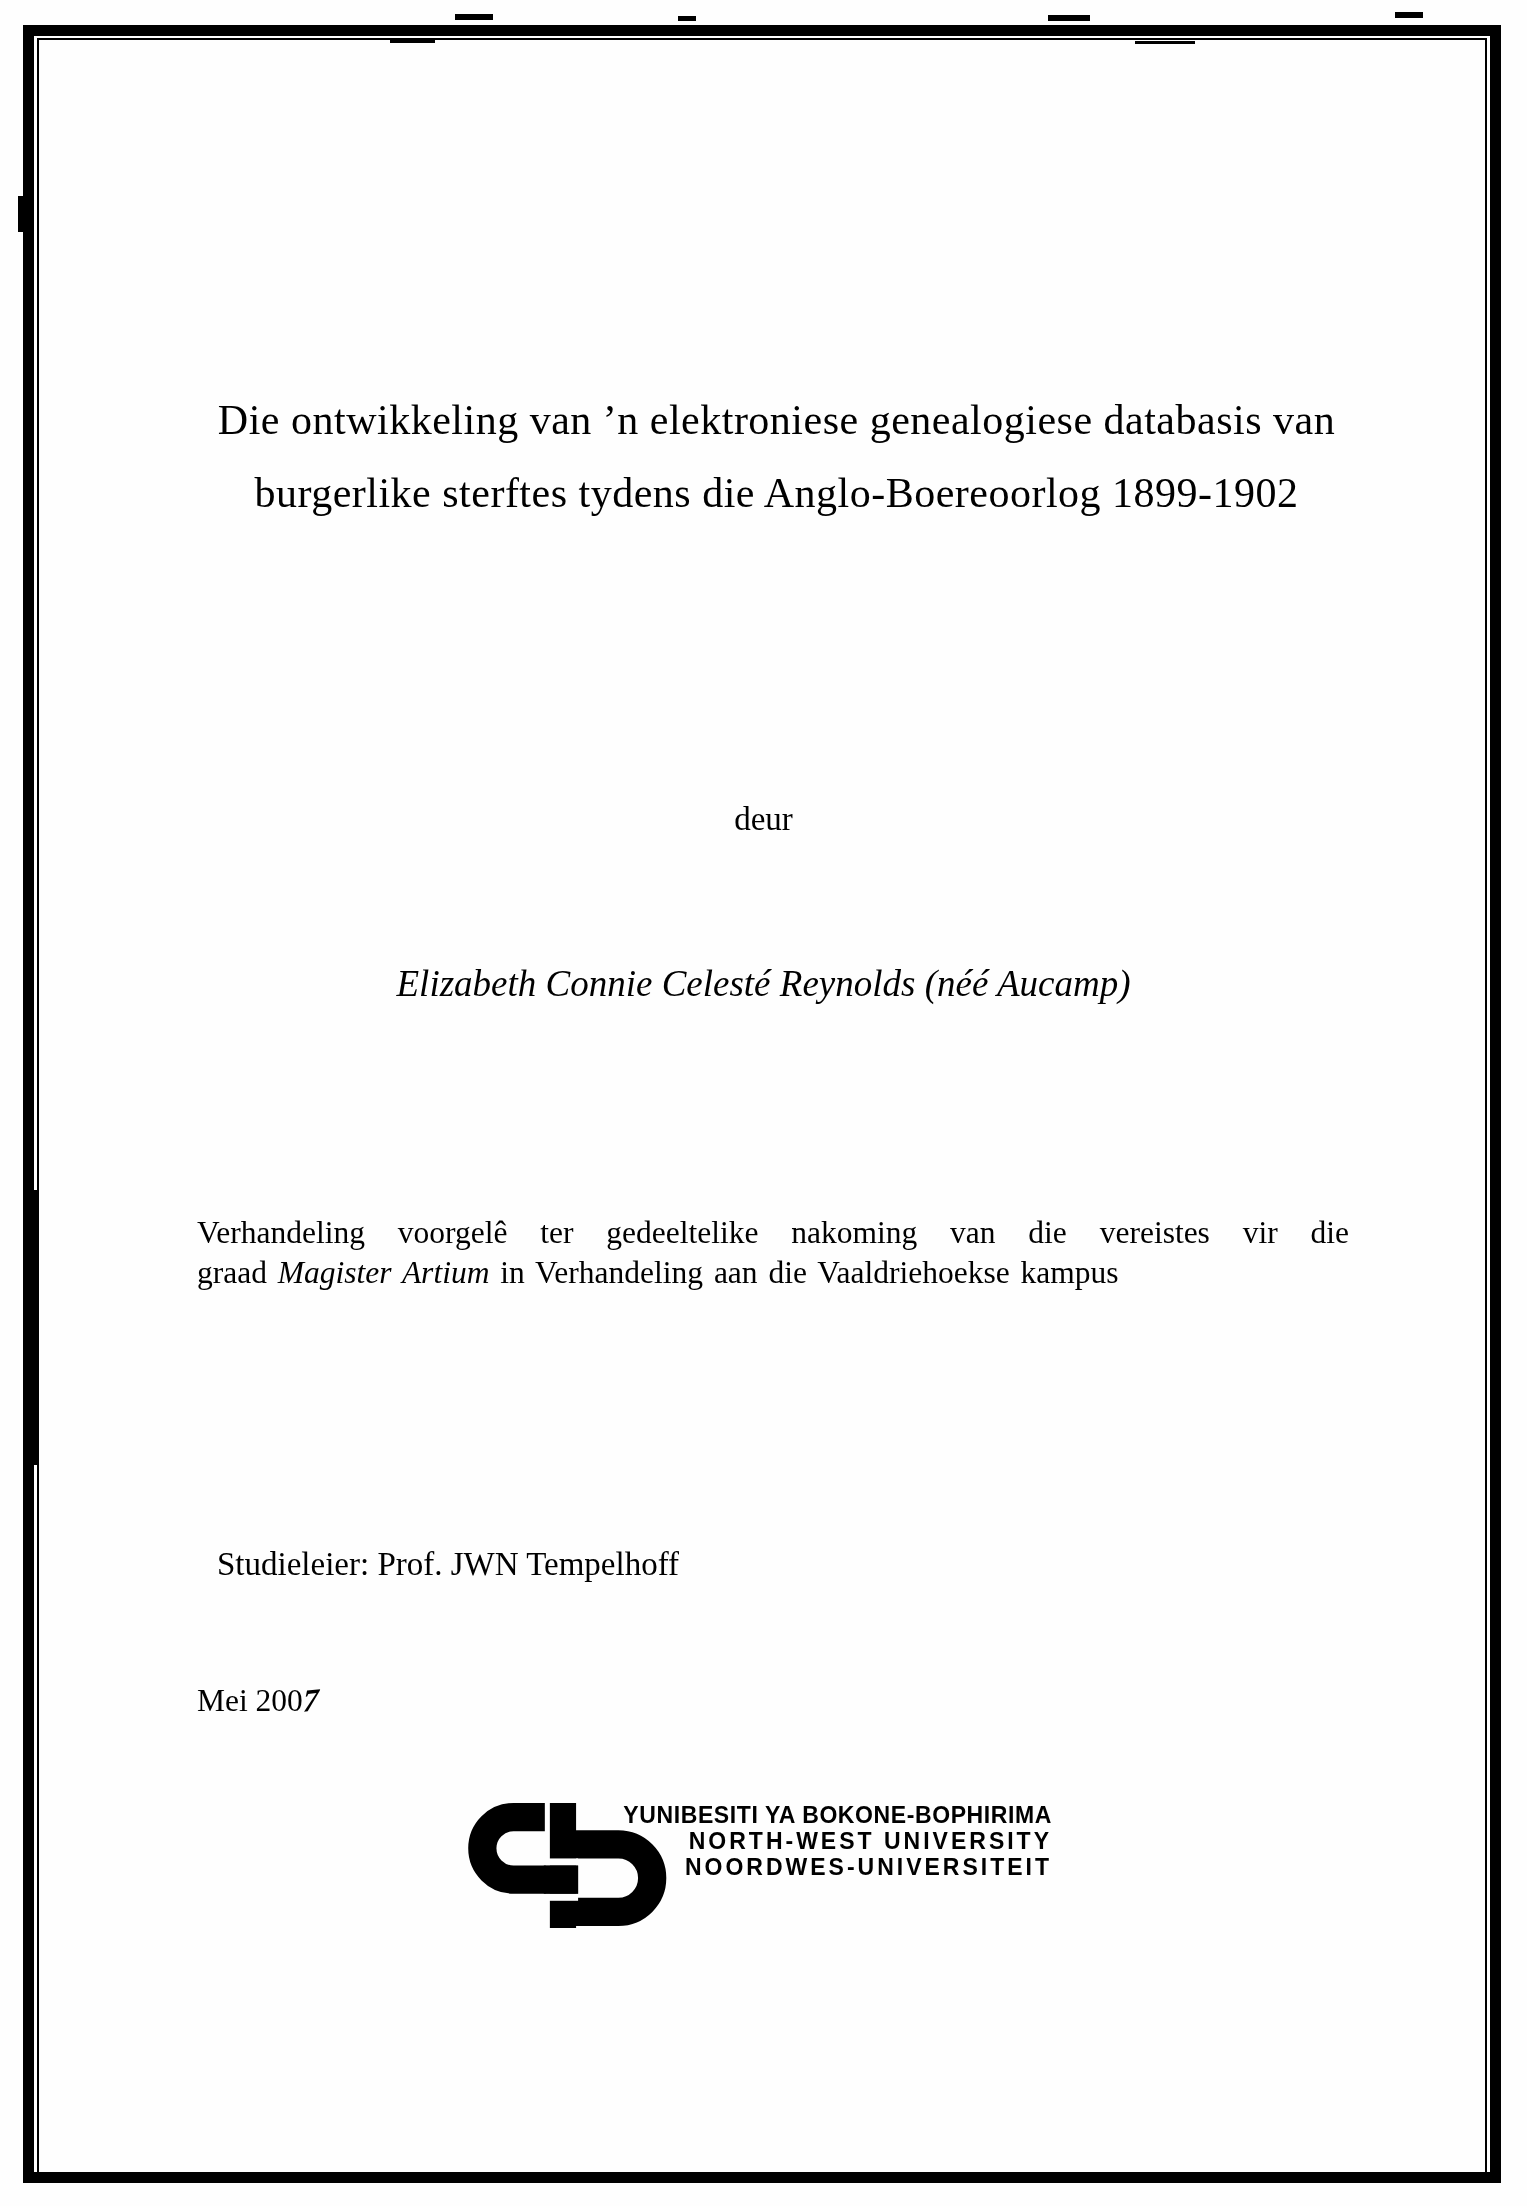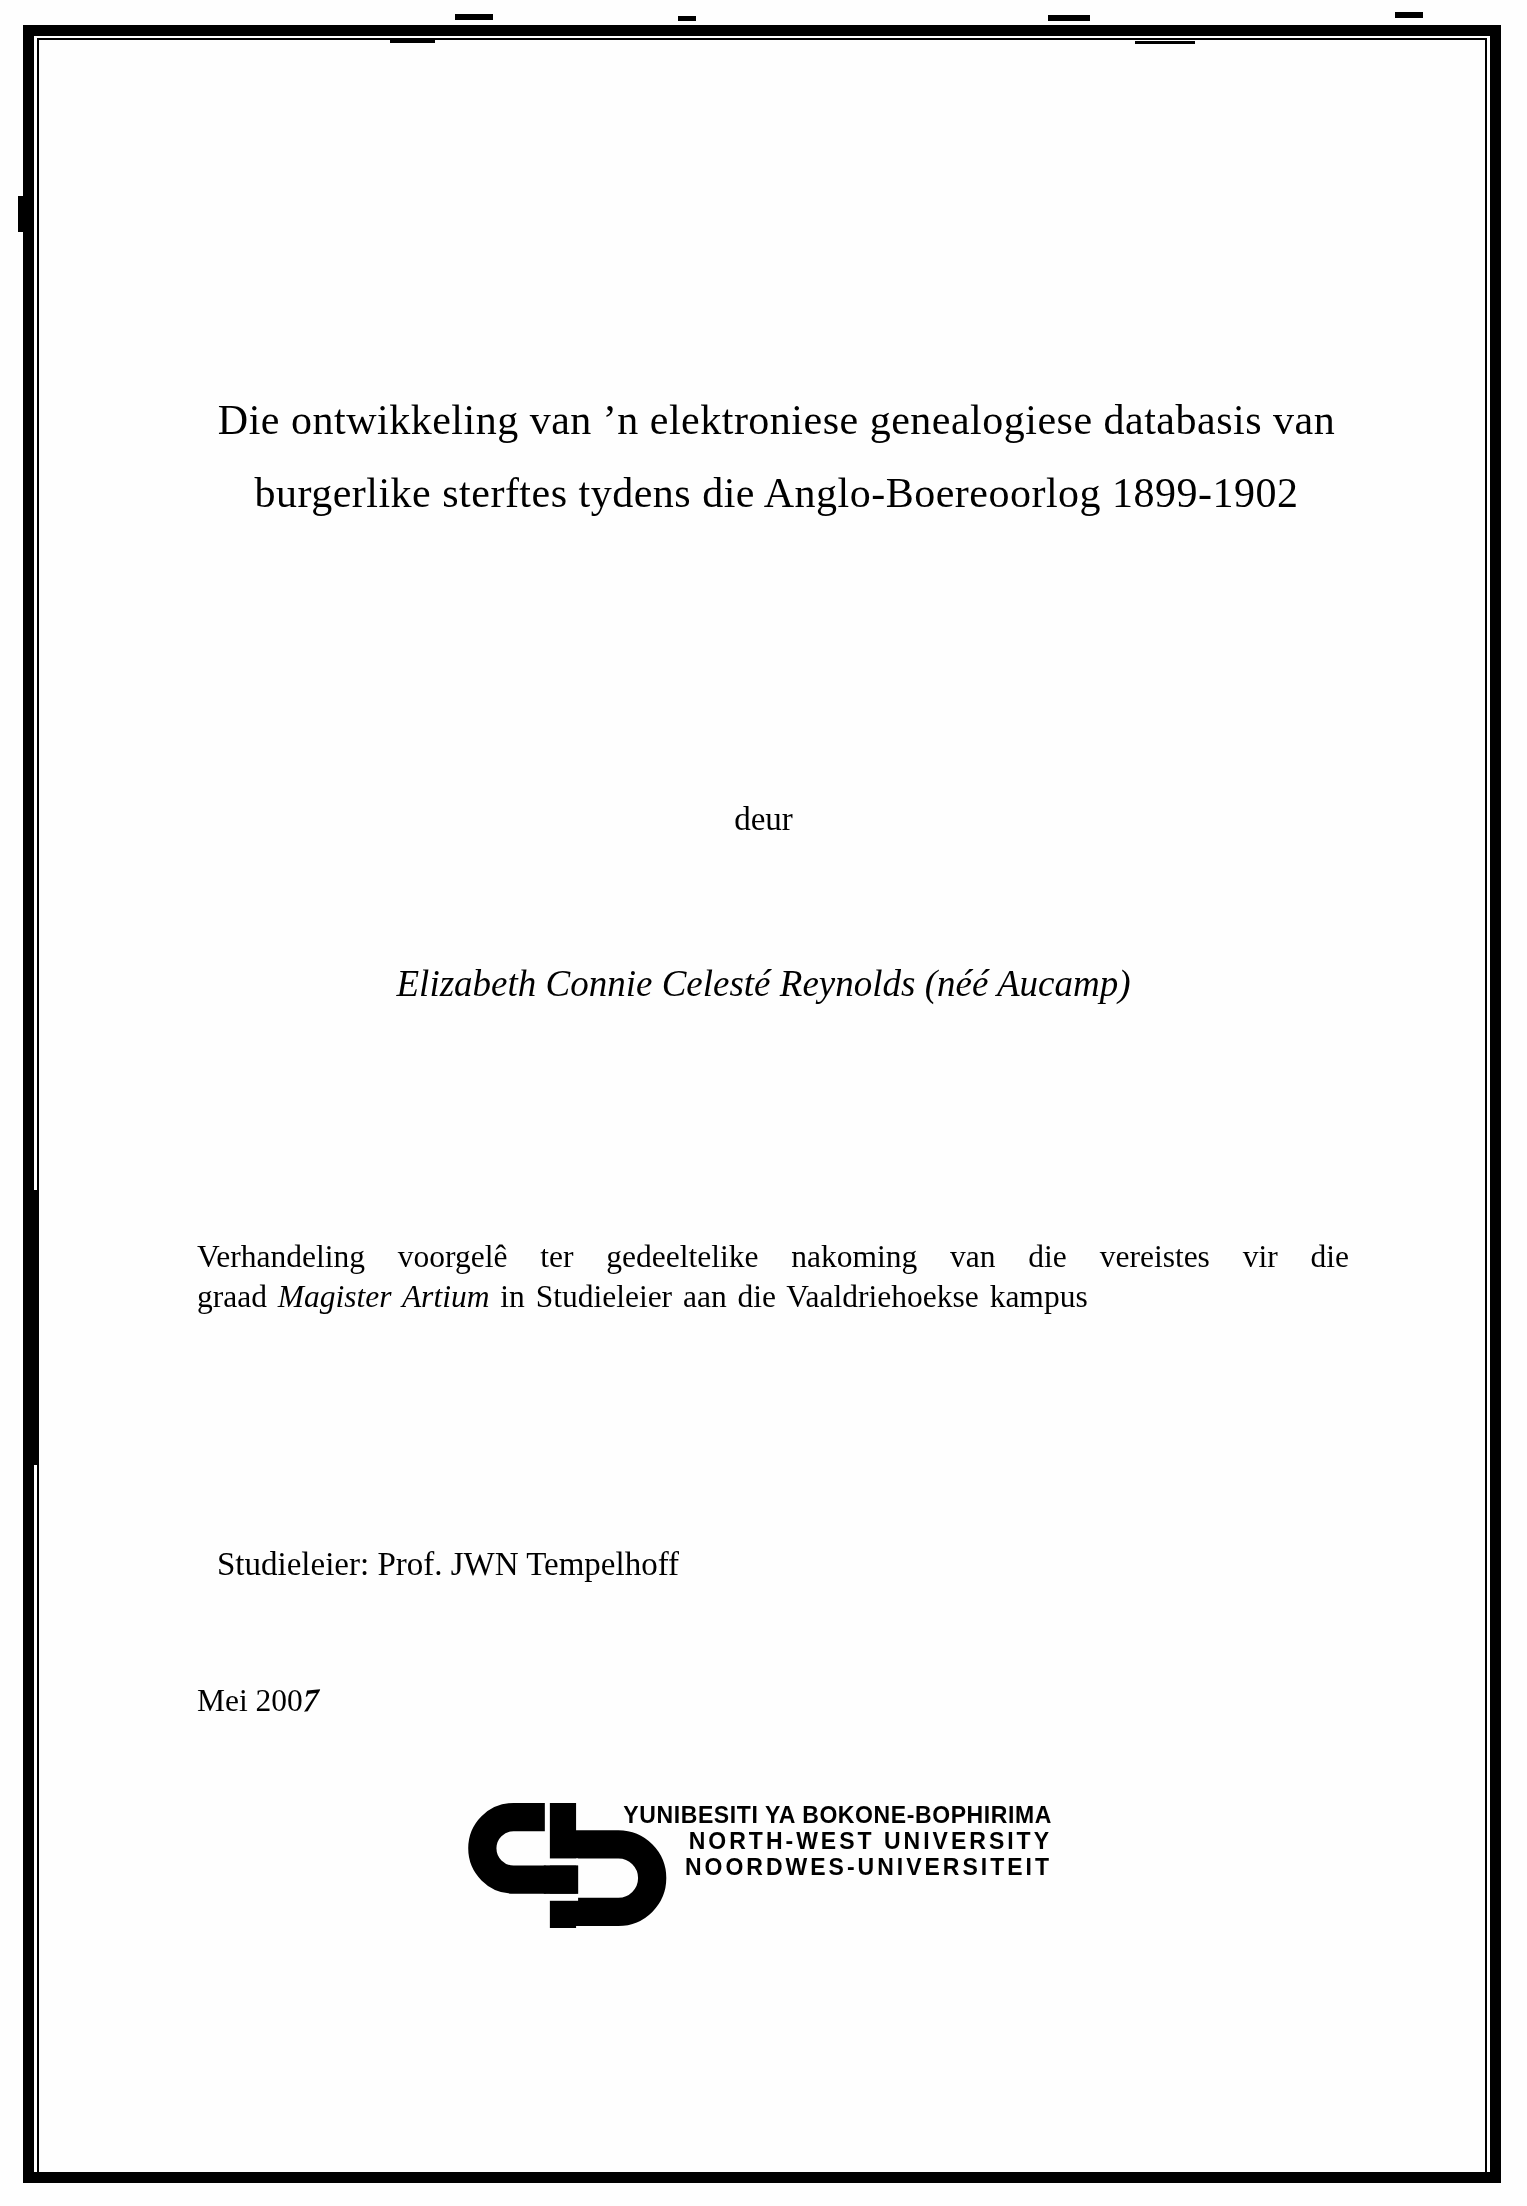--- a/index.html
+++ b/index.html
@@ -48,21 +48,20 @@
     font-size: 37px;
     line-height: 46px;
     font-style: italic;
   }
   .statement {
     position: absolute;
     top: 1213px; left: 197px;
     width: 1152px;
     font-size: 31.5px;
     line-height: 40px;
-    margin-top: 24px;
   }
   .st-line1 { text-align: justify; text-align-last: justify; }
   .st-line2 { word-spacing: 3px; }
   .italic { font-style: italic; }
   .supervisor {
     position: absolute;
     top: 1544px; left: 197px;
     font-size: 33px;
     line-height: 40px;
     margin-left: 20px;
@@ -117,21 +116,21 @@
     <div>Die ontwikkeling van ’n elektroniese genealogiese databasis van</div>
     <div>burgerlike sterftes tydens die Anglo-Boereoorlog 1899-1902</div>
   </div>
 
   <div class="byline">deur</div>
 
   <div class="author">Elizabeth Connie Celesté Reynolds (néé Aucamp)</div>
 
   <div class="statement">
     <div class="st-line1">Verhandeling voorgelê ter gedeeltelike nakoming van die vereistes vir die</div>
-    <div class="st-line2"><span>graad </span><span class="italic">Magister Artium</span><span> in Studieleier aan die Vaaldriehoekse kampus</span></div>
+    <div class="st-line2"><span>graad </span><span class="italic">Magister Artium</span><span> in Verhandeling aan die Vaaldriehoekse kampus</span></div>
   </div>
 
   <div class="supervisor">Studieleier: Prof. JWN Tempelhoff</div>
 
   <div class="dateline"><span>Mei 200</span><span class="skewed-digit">7</span></div>
 
   <div class="logo">
     <svg class="logo-mark" viewBox="0 0 200 124" aria-hidden="true">
 
       <path d="M 79,14 H 48 A 31,31 0 0 0 48,76 H 112" fill="none" stroke="#000" stroke-width="28"></path>

